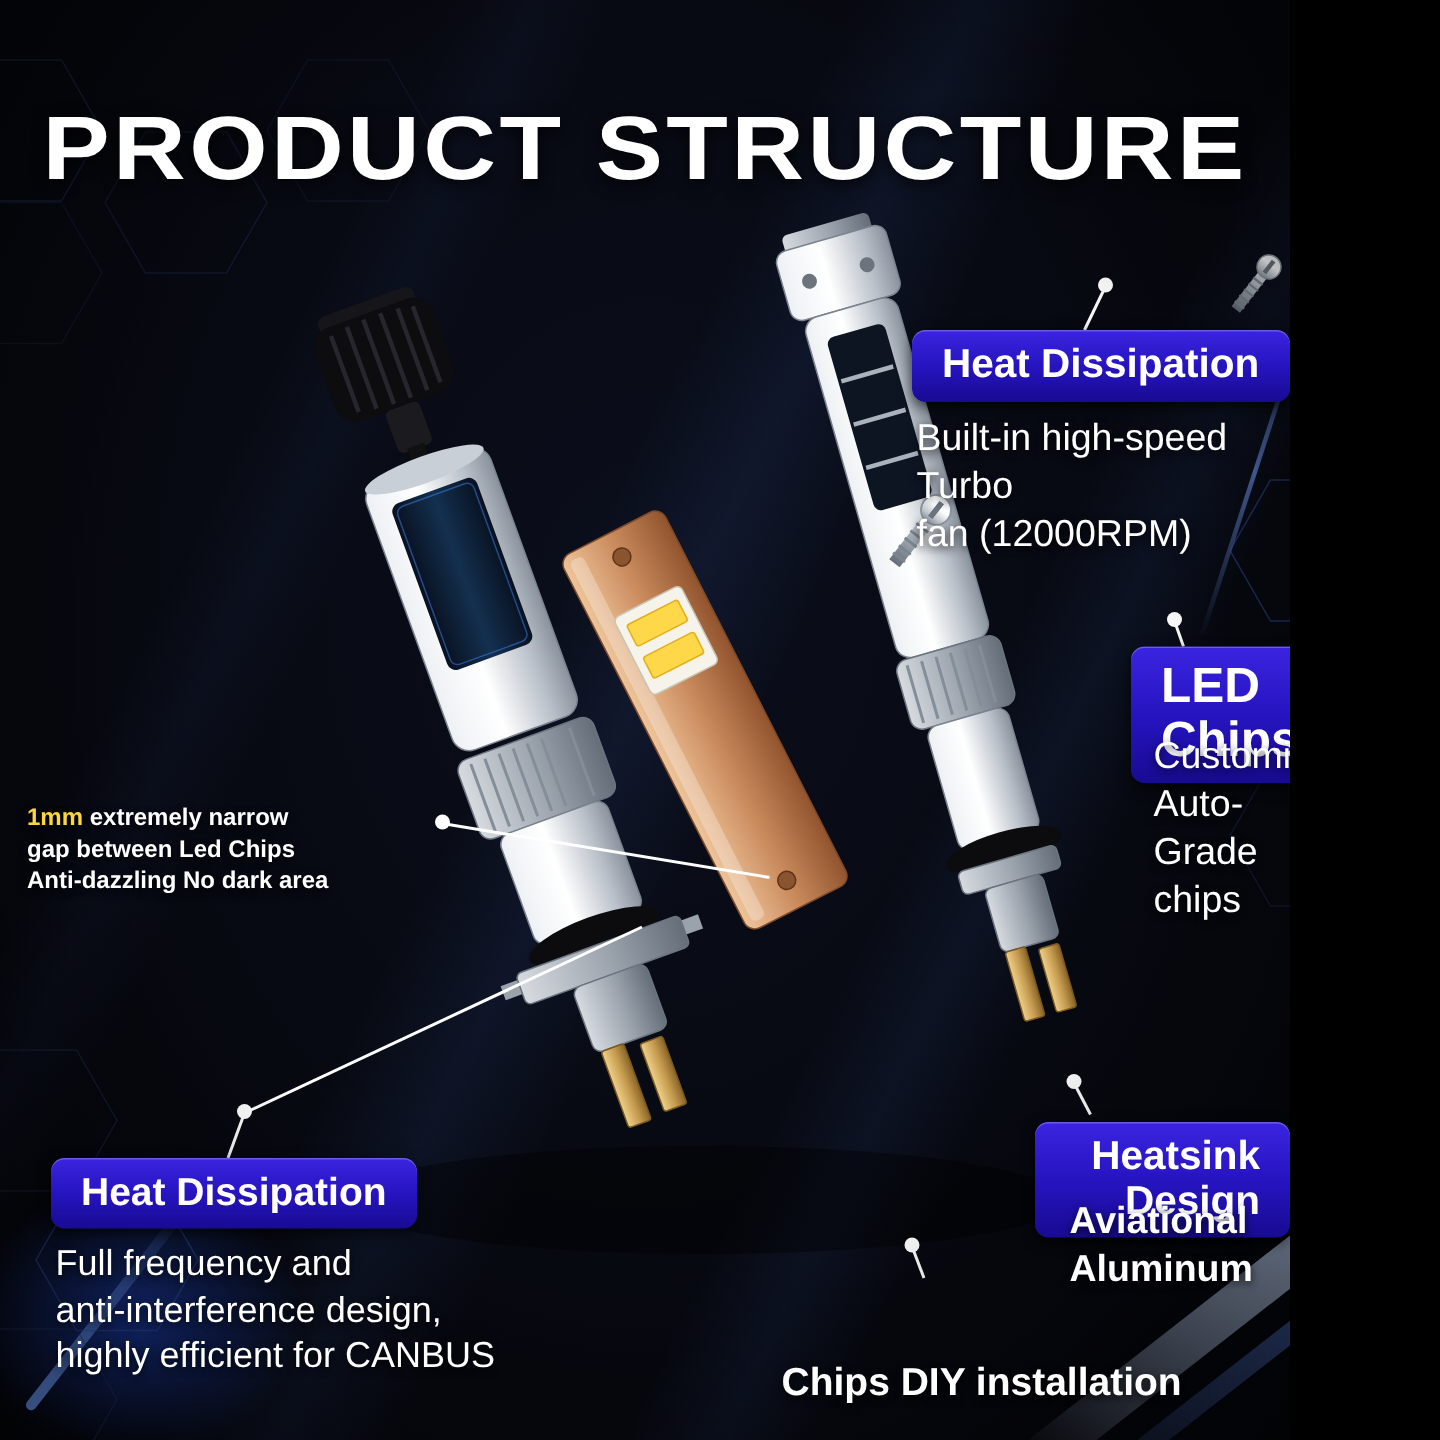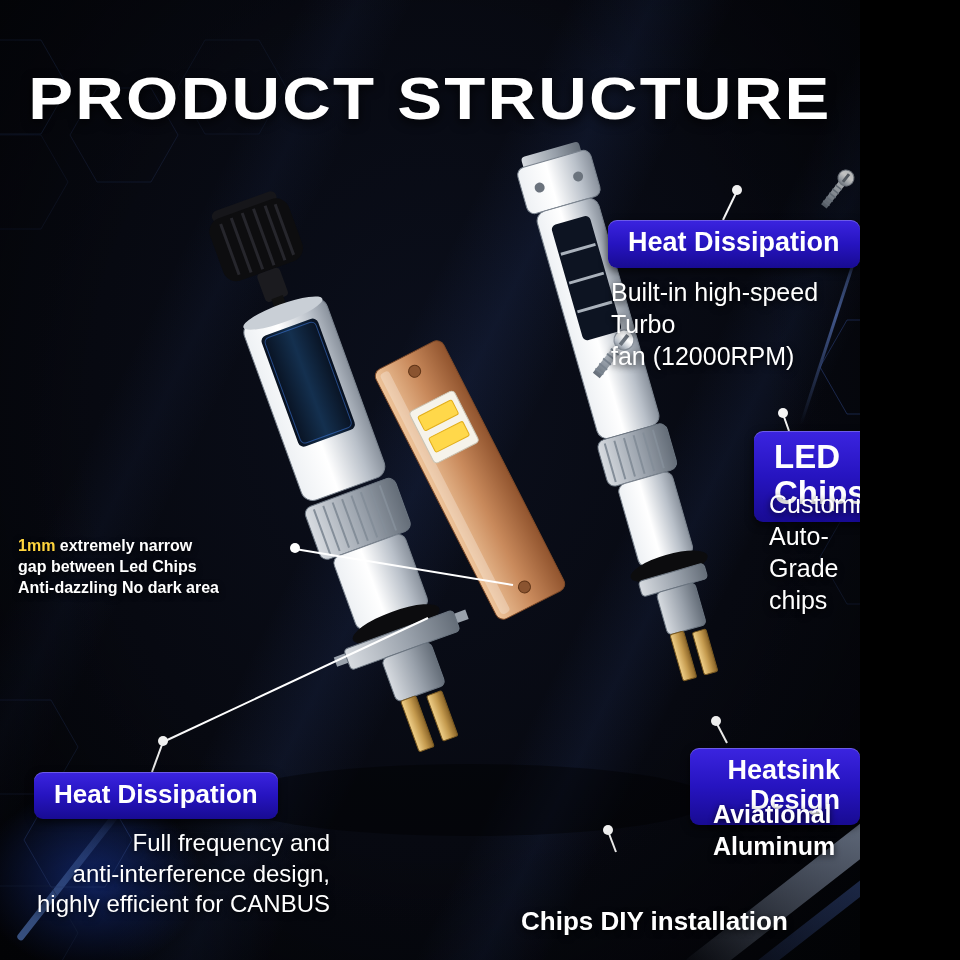--- a/index.html
+++ b/index.html
@@ -40,21 +40,21 @@
   .desc.bold { font-weight:700; }
 
   .pill-heat-top { left:608px; top:220px; }
   .desc-heat-top { left:611px; top:276px; }
   .pill-led { left:754px; top:431px; font-size:33px; }
   .desc-led { left:757px; top:488px;margin-left:12px; }
   .gap-text { position:absolute; z-index:4; left:18px; top:535px; color:#fff; font-size:16px; font-weight:700;
               line-height:1.32; white-space:pre-line; text-shadow:0 2px 6px rgba(0,0,0,.8); }
   .gap-text .hl { color:#ffd53e; }
   .pill-heat-bottom { left:34px; top:772px; font-size:26px; }
-  .desc-heat-bottom { left:37px; top:828px; font-size:24px;text-align:right; }
+  .desc-heat-bottom { left:37px; top:828px; font-size:24px; }
   .pill-heatsink { left:690px; top:748px;text-align:right; }
   .desc-heatsink { left:713px; top:798px; }
   .pill-plug { left:517px; top:852px; }
   .desc-plug { left:521px; top:905px; font-size:26px; }
 </style>
 </head>
 <body>
 
 <div class="stage">
 

